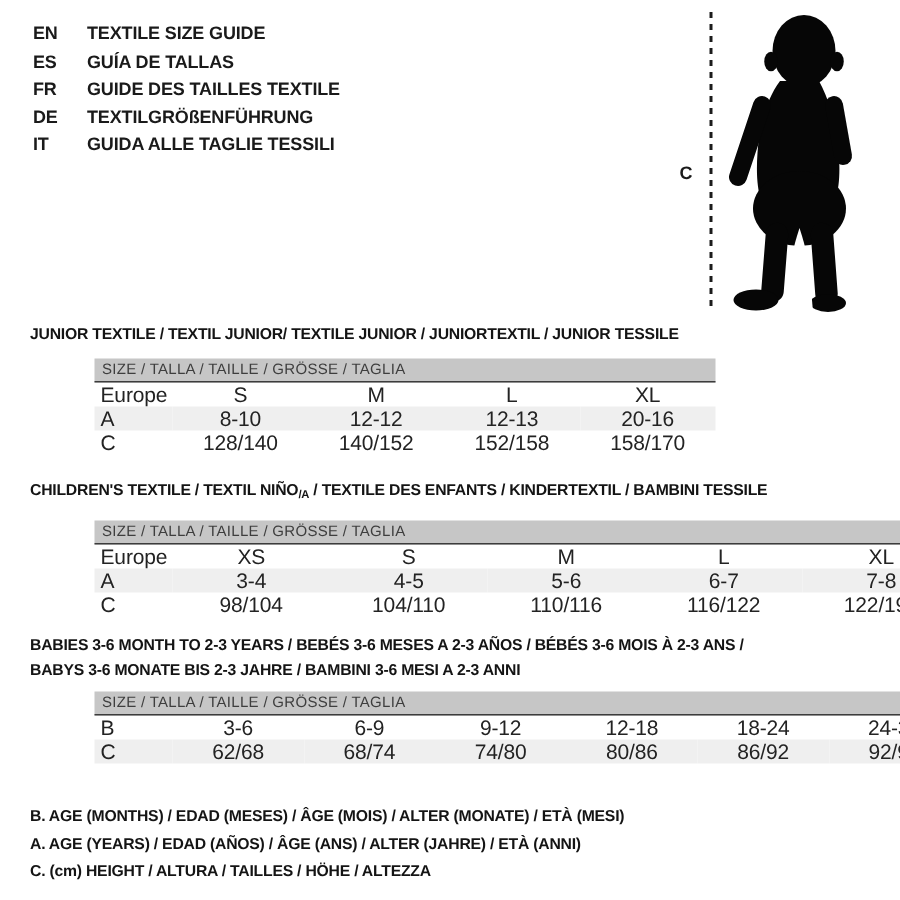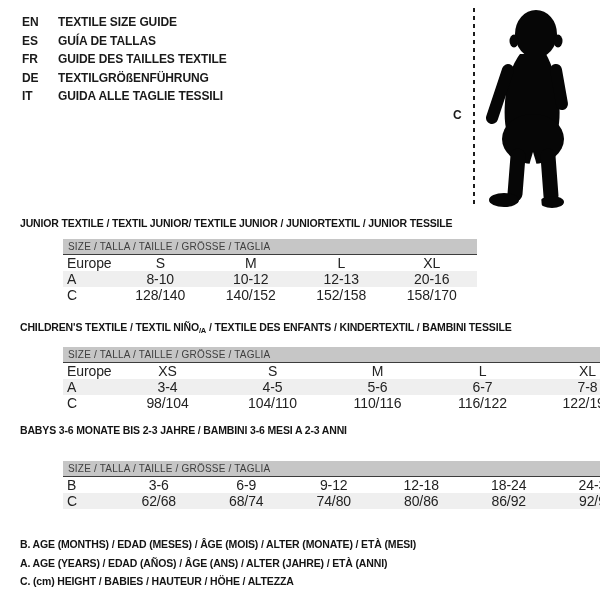--- a/index.html
+++ b/index.html
@@ -106,21 +106,21 @@
           <tr>
         <th class="lbl">Europe</th>
         <th>S</th>
         <th>M</th>
         <th>L</th>
         <th>XL</th>
       </tr>
       <tr class="alt">
         <td class="lbl">A</td>
         <td>8-10</td>
-        <td>10-12</td>
+        <td>12-12</td>
         <td>12-13</td>
         <td>20-16</td>
       </tr>
       <tr>
         <td class="lbl">C</td>
         <td>128/140</td>
         <td>140/152</td>
         <td>152/158</td>
         <td>158/170</td>
       </tr>
@@ -163,20 +163,21 @@
         <td>104/110</td>
         <td>110/116</td>
         <td>116/122</td>
         <td>122/195</td>
       </tr>
     </tbody>
       </table>
   </div>
 
   <div class="sec-title" style="top:422px;">
+    <div>BABIES 3-6 MONTH TO 2-3 YEARS / BEBÉS 3-6 MESES A 2-3 AÑOS / BÉBÉS 3-6 MOIS À 2-3 ANS /</div>
     <div>BABYS 3-6 MONATE BIS 2-3 JAHRE / BAMBINI 3-6 MESI A 2-3 ANNI</div>
   </div>
   <div class="tbl w-full" style="top:461px;">
     <div class="size-bar">SIZE / TALLA / TAILLE / GRÖSSE / TAGLIA</div>
     <table class="sz">
       <colgroup>
           <col style="width:52px">
           <col>
           <col>
           <col>
@@ -203,16 +204,16 @@
         <td>86/92</td>
         <td>92/98</td>
       </tr>
     </tbody>
       </table>
   </div>
 
   <div class="notes">
     <div class="note-line">B. AGE (MONTHS) / EDAD (MESES) / ÂGE (MOIS) / ALTER (MONATE) / ETÀ (MESI)</div>
     <div class="note-line">A. AGE (YEARS) / EDAD (AÑOS) / ÂGE (ANS) / ALTER (JAHRE) / ETÀ (ANNI)</div>
-    <div class="note-line">C. (cm) HEIGHT / BABIES / HAUTEUR / HÖHE / ALTEZZA</div>
+    <div class="note-line">C. (cm) HEIGHT / ALTURA / TAILLES / HÖHE / ALTEZZA</div>
   </div>
 
 </div>
 
 </body></html>

